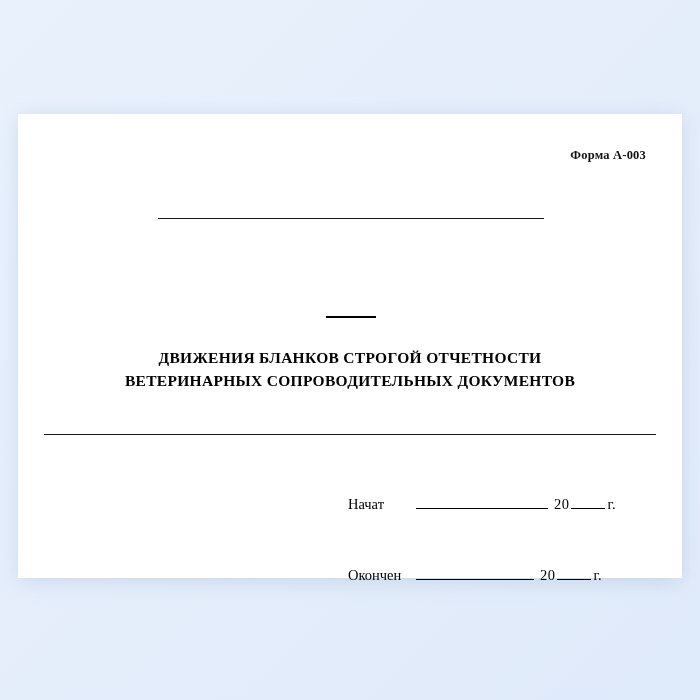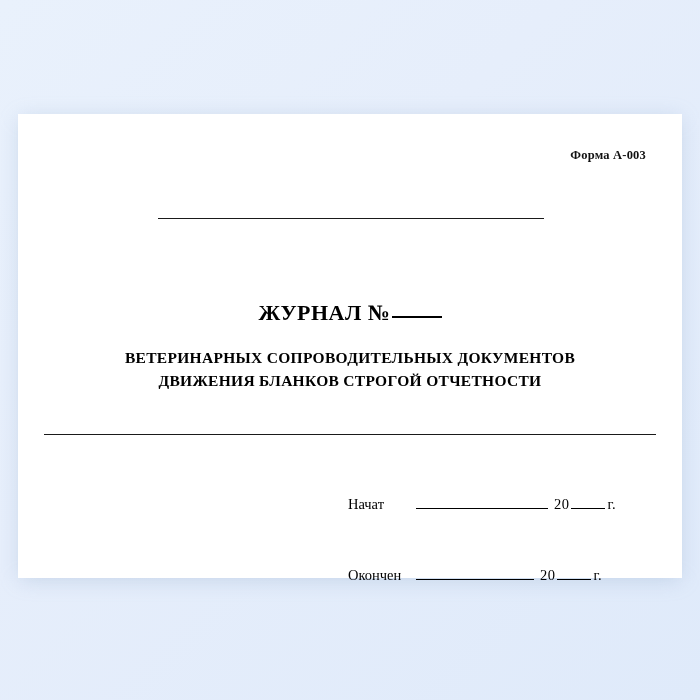--- a/index.html
+++ b/index.html
@@ -149,26 +149,26 @@
 
   <div class="page-shadow"></div>
 
   <div class="page">
 
     <div class="form-code">Форма А-003</div>
 
     <div class="top-rule"></div>
 
     <div class="journal-line">
-      <span class="num">ЖУРНАЛ №</span><span class="blank"></span>
+      <span class="blank"></span>
     </div>
 
     <div class="subtitle">
+      <div>ДВИЖЕНИЯ БЛАНКОВ СТРОГОЙ ОТЧЕТНОСТИ</div>
       <div>ВЕТЕРИНАРНЫХ СОПРОВОДИТЕЛЬНЫХ ДОКУМЕНТОВ</div>
-      <div>ДВИЖЕНИЯ БЛАНКОВ СТРОГОЙ ОТЧЕТНОСТИ</div>
     </div>
 
     <div class="mid-rule"></div>
 
     <div class="dates">
 
       <div class="date-row">
         <span class="lbl">Начат</span>
         <span class="fill-long"></span>
         <span class="yr">20</span>

